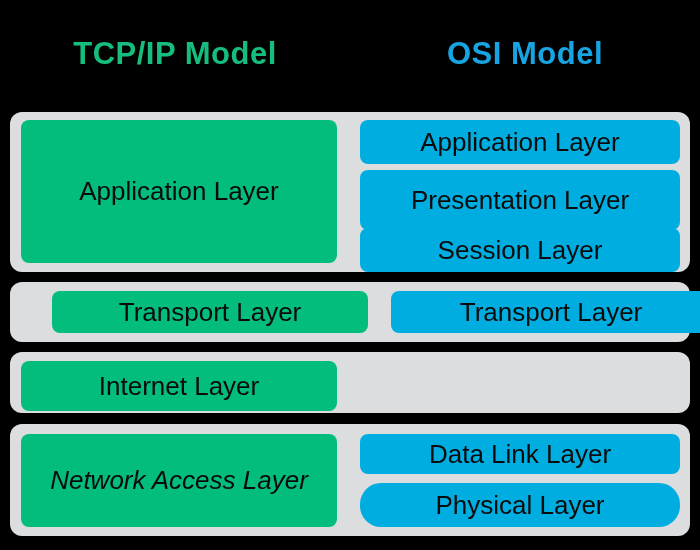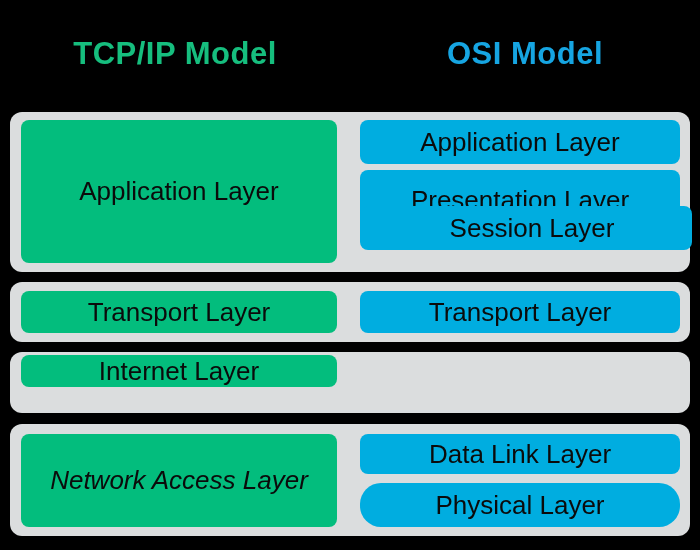--- a/index.html
+++ b/index.html
@@ -49,25 +49,25 @@
     font-size: 26px;
     color: var(--box-text, #0B0B0B);
   }
   .green { left: 11px;  width: 316px; background: var(--tcpip-box, #03BD7D); }
   .blue  { left: 350px; width: 320px; background: var(--osi-box, #00ADE0); }
 
   
   .row1 .green       { top: 8px;   height: 143px; }
   .row1 .blue.pos-0  { top: 8px;   height: 44px; }
   .row1 .blue.pos-1  { top: 58px;  height: 60px; }
-  .row1 .blue.pos-2  { top: 94px; height: 44px; padding-left: 12px; }
+  .row1 .blue.pos-2  { top: 116px; height: 44px; }
   
-  .row2 .green, .row2 .blue { top: 9px; height: 42px; }
+  .row2 .green, .row2 .blue { top: 9px; height: 42px; margin-left: 31px; }
   
-  .row3 .green, .row3 .blue { top: 3px; height: 32px; }
+  .row3 .green, .row3 .blue { top: 9px; height: 50px; }
   
   .row4 .green       { top: 10px; height: 93px; font-style: italic; }
   .row4 .blue.pos-0  { top: 10px; height: 40px; }
   .row4 .blue.pos-1  { top: 59px; height: 44px; border-radius: 21px; }
 </style>
 </head>
 <body>
 
 <div class="stage">
 

